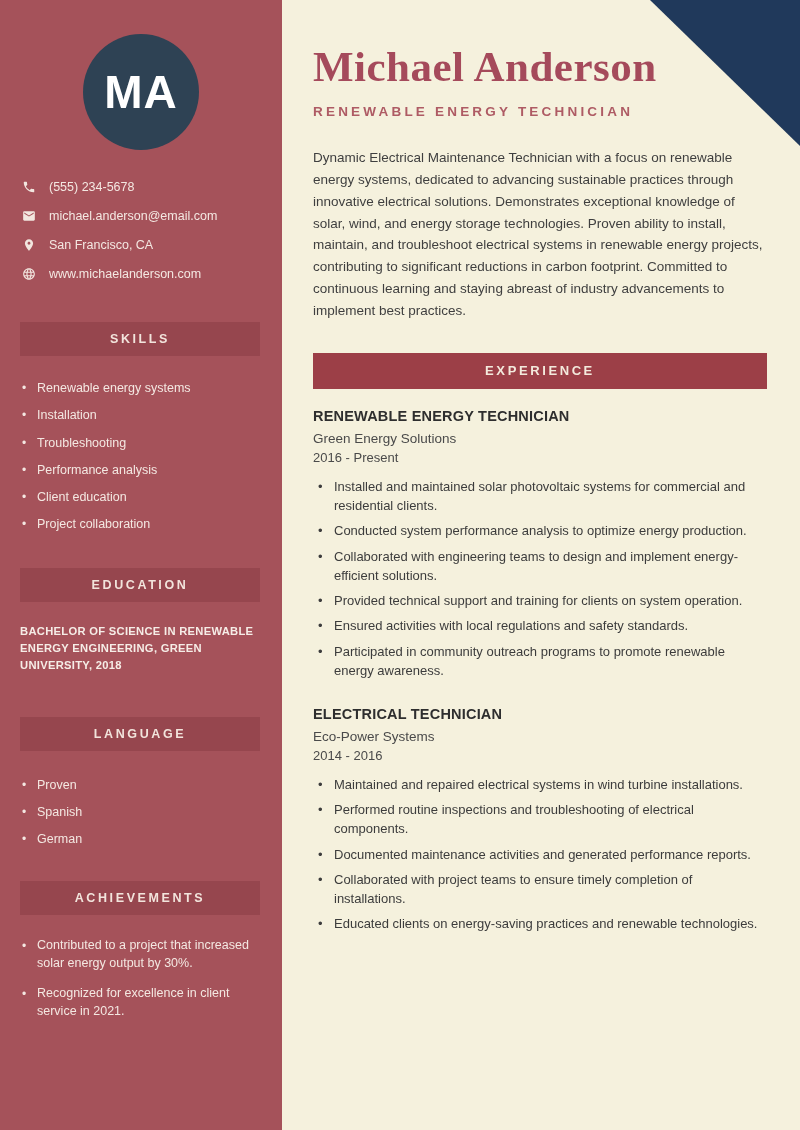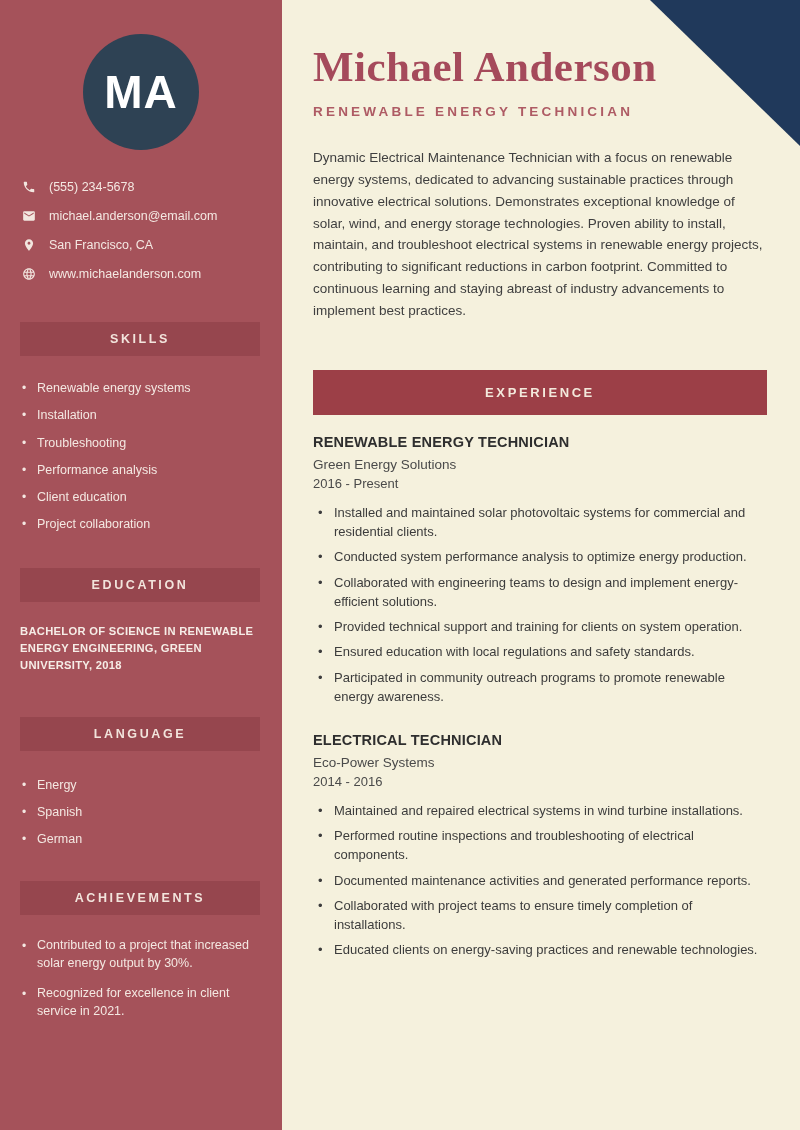--- a/index.html
+++ b/index.html
@@ -35,21 +35,21 @@
   .edu-text { margin: 21px 26px 0 20px; font-size: 11.2px; font-weight: bold; line-height: 1.55; letter-spacing: 0.3px; color: #F6EDE7; }
 
   
   .main { flex: 1; position: relative; padding: 42px 33px 0 31px; background: #F5F1DD; }
   .corner-triangle { position: absolute; top: 0; right: 0; width: 150px; height: 146px; background: #20395B;
                      clip-path: polygon(0 0, 100% 0, 100% 100%); }
   h1.name { font-family: "Liberation Serif", serif; font-size: 43px; font-weight: 700; color: #A54A5B; letter-spacing: 0.5px; }
   .subtitle { margin-top: 13px; font-size: 13.5px; font-weight: bold; letter-spacing: 3.2px; color: #AE5B64; }
   .summary { margin-top: 28px; font-size: 13.5px; line-height: 1.62; color: #3F3F3F; max-width: 456px; }
 
-  .xband { margin-top: 48px; height: 45px; background: #9C3F47; display: flex; align-items: center; justify-content: center; }
+  .xband { margin-top: 31px; height: 36px; background: #9C3F47; display: flex; align-items: center; justify-content: center; }
   .xband span { color: #F3E9DC; font-size: 13px; font-weight: bold; letter-spacing: 2.6px; }
 
   .job { margin-top: 19px; }
   .job + .job { margin-top: 26px; }
   .job-title { font-size: 14.5px; font-weight: bold; color: #2E2E2E; letter-spacing: 0.2px; }
   .company { margin-top: 7px; font-size: 13.5px; color: #4A4A4A; }
   .dates { margin-top: 4px; font-size: 13px; color: #4A4A4A; }
   ul.jbullets { list-style: none; margin-top: 12px; padding: 0; max-width: 462px; }
   ul.jbullets li { position: relative; padding-left: 21px; margin-bottom: 6px; font-size: 13px; line-height: 1.48; color: #3C3C3C; }
   ul.jbullets li::before { content: "\2022"; position: absolute; left: 5px; top: 0; color: #3C3C3C; }
@@ -113,21 +113,21 @@
 
     <div class="band education-band">
       <span>EDUCATION</span>
     </div>
     <p class="edu-text">BACHELOR OF SCIENCE IN RENEWABLE ENERGY ENGINEERING, GREEN UNIVERSITY, 2018</p>
 
     <div class="band language-band">
       <span>LANGUAGE</span>
     </div>
     <ul class="dotlist lang">
-      <li>Energy</li>
+      <li>Proven</li>
       <li>Spanish</li>
       <li>German</li>
     </ul>
 
     <div class="band achievements-band">
       <span>ACHIEVEMENTS</span>
     </div>
     <ul class="dotlist ach">
       <li>Contributed to a project that increased solar energy output by 30%.</li>
       <li>Recognized for excellence in client service in 2021.</li>
@@ -147,21 +147,21 @@
 
     <section class="job">
       <div class="job-title">RENEWABLE ENERGY TECHNICIAN</div>
       <div class="company">Green Energy Solutions</div>
       <div class="dates">2016 - Present</div>
       <ul class="jbullets">
         <li>Installed and maintained solar photovoltaic systems for commercial and residential clients.</li>
         <li>Conducted system performance analysis to optimize energy production.</li>
         <li>Collaborated with engineering teams to design and implement energy-efficient solutions.</li>
         <li>Provided technical support and training for clients on system operation.</li>
-        <li>Ensured education with local regulations and safety standards.</li>
+        <li>Ensured activities with local regulations and safety standards.</li>
         <li>Participated in community outreach programs to promote renewable energy awareness.</li>
       </ul>
     </section>
 
     <section class="job">
       <div class="job-title">ELECTRICAL TECHNICIAN</div>
       <div class="company">Eco-Power Systems</div>
       <div class="dates">2014 - 2016</div>
       <ul class="jbullets">
         <li>Maintained and repaired electrical systems in wind turbine installations.</li>

